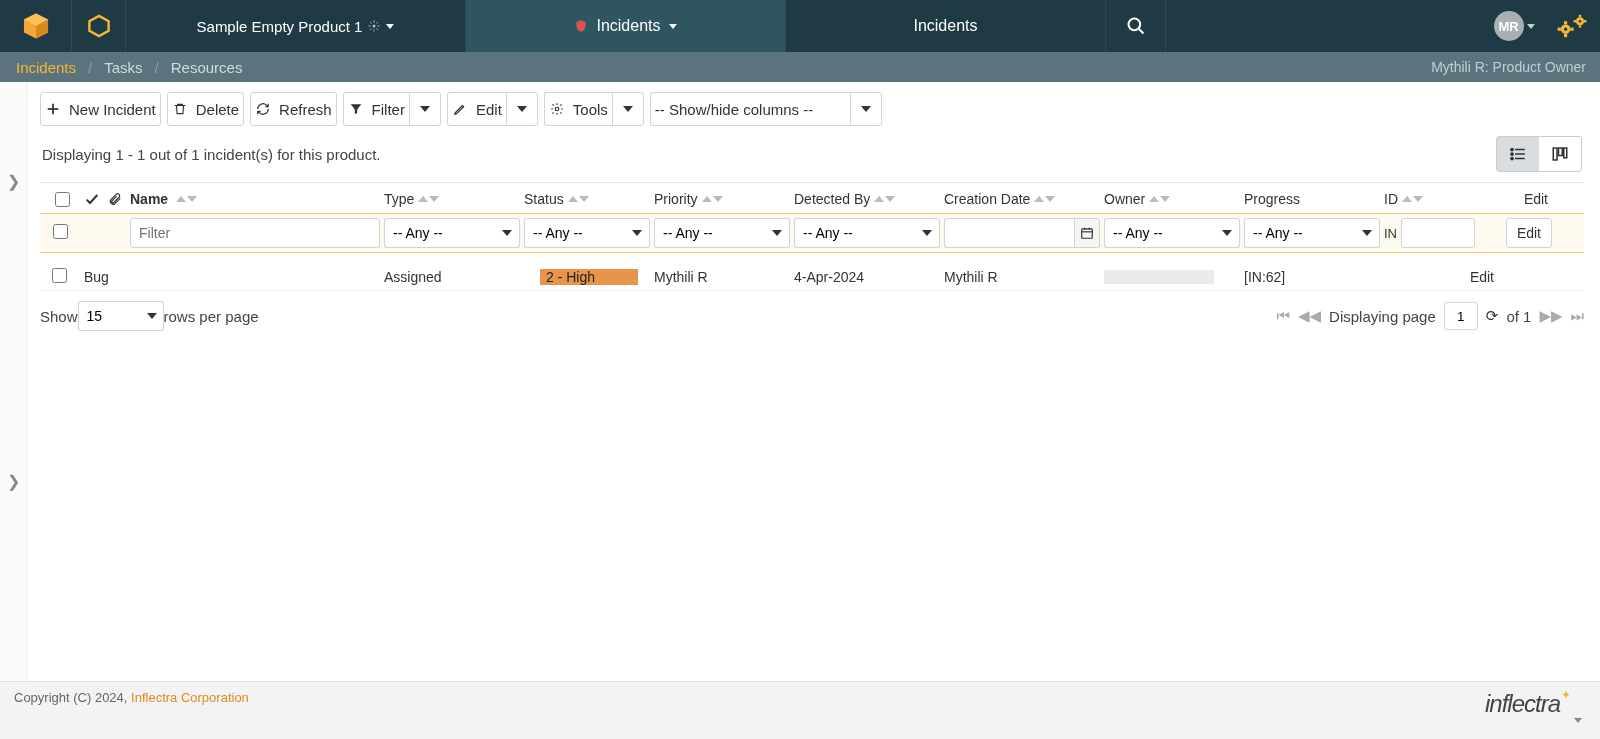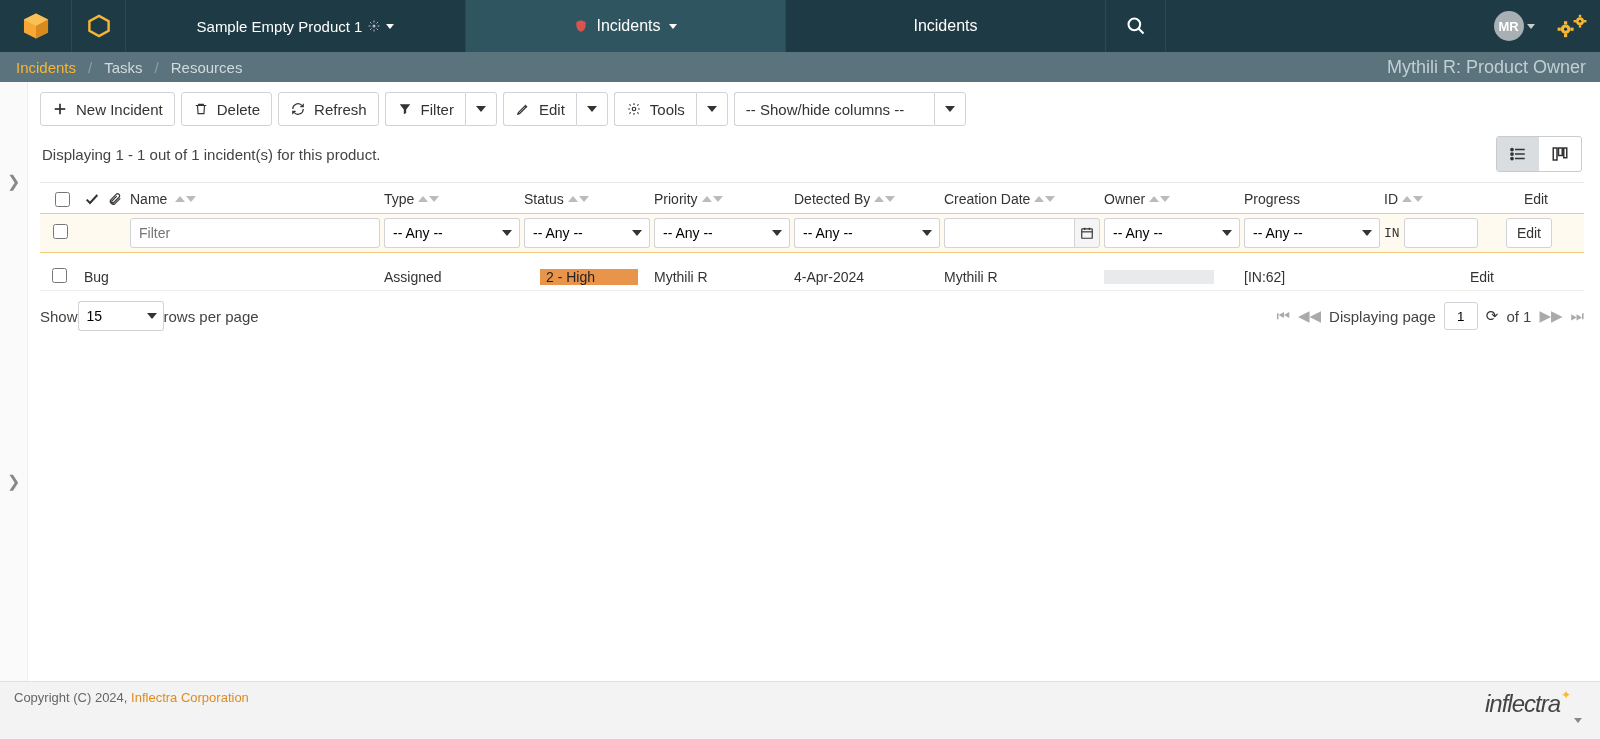--- a/index.html
+++ b/index.html
@@ -19,66 +19,66 @@
 .topnav .user { width: 60px; display: flex; align-items: center; justify-content: center; }
 .topnav .gears { width: 56px; display: flex; align-items: center; justify-content: center; }
 .avatar { width: 30px; height: 30px; border-radius: 50%; background: #a8b0b3; color: #fff; display: flex; align-items: center; justify-content: center; font-weight: 600; font-size: 13px; }
 .caret-down { display:inline-block; width:0; height:0; border-left:4px solid transparent; border-right:4px solid transparent; border-top:5px solid currentColor; vertical-align: middle; }
 
 
 .tabs-row { display: flex; align-items: center; background: #5a737c; height: 30px; padding: 0 10px 0 10px; color: #d0dbdf; font-size: 15px; }
 .tabs-row .tab { padding: 0 6px; cursor: pointer; }
 .tabs-row .tab.active { color: #f7b733; }
 .tabs-row .sep { color: #8aa0a8; padding: 0 6px; }
-.tabs-row .right { margin-left: auto; color: #c0cfd4; font-size: 18px; padding-right: 4px; }
+.tabs-row .right { margin-left: auto; color: #c0cfd4; font-size: 14px; padding-right: 4px; }
 
 
 .content { position: relative; padding: 10px 16px 0 40px; height: calc(100vh - 46px - 30px - 58px); overflow: auto; }
 .side-handle { position: absolute; left: 0; top: 0; bottom: 0; width: 28px; background: #fafafa; border-right: 1px solid #eee; }
 .side-chevron { position: absolute; left: 7px; color: #888; font-size: 16px; }
 .side-chevron.c1 { top: 90px; }
 .side-chevron.c2 { top: 390px; }
 
 
 .toolbar { display: flex; gap: 6px; align-items: center; flex-wrap: wrap; margin-bottom: 10px; }
-.btn { display: inline-flex; align-items: center; gap: 8px; border: 1px solid #d0d4d8; background: #fff; padding: 6px 11px; border-radius: 3px; font-size: 15px; color: #333; cursor: pointer; height: 34px; }
+.btn { display: inline-flex; align-items: center; gap: 8px; border: 1px solid #d0d4d8; background: #fff; padding: 6px 4px; border-radius: 3px; font-size: 15px; color: #333; cursor: pointer; height: 34px; }
 .btn-group { display: inline-flex; }
 .btn-group .btn:first-child { border-top-right-radius: 0; border-bottom-right-radius: 0; border-right: none; }
 .btn-group .btn.drop { border-top-left-radius: 0; border-bottom-left-radius: 0; padding: 6px 10px; }
 .btn .icon { width: 16px; height: 16px; display: inline-flex; align-items: center; justify-content: center; }
 
 
 .summary-row { display: flex; align-items: center; margin: 6px 2px 10px; font-size: 15px; color: #444; }
 .summary-row b { font-weight: 400; }
 .view-toggle { margin-left: auto; display: inline-flex; border: 1px solid #c8ccd0; border-radius: 3px; overflow: hidden; }
 .view-toggle .vt { width: 42px; height: 34px; display: flex; align-items: center; justify-content: center; cursor: pointer; }
 .view-toggle .vt.active { background: #d9dde0; }
 
 
 .grid { border-top: 1px solid #e6e6e6; }
 .ghead, .gfilter, .grow { display: grid; grid-template-columns: 44px 300px 140px 130px 140px 150px 160px 140px 140px 116px 56px; align-items: center; }
 .ghead { padding: 8px 0 6px; font-size: 14px; color: #333; }
 .ghead .col { display: flex; align-items: center; gap: 4px; font-weight: 400; }
-.ghead .col.namecol { display: flex; gap: 8px; }
+.ghead .col.namecol { display: flex; gap: 8px; font-weight: bold; }
 .sort-arrows { display:inline-flex; gap:1px; }
 .sort-arrows .up, .sort-arrows .dn { width:0;height:0;border-left:5px solid transparent;border-right:5px solid transparent; }
 .sort-arrows .up { border-bottom:6px solid #bbb; }
 .sort-arrows .dn { border-top:6px solid #bbb; }
 .ghead .rightcol { justify-content: flex-end; padding-right: 8px; }
 .gfilter { padding: 2px 0; border-top: 1px solid #f3c97a; border-bottom: 1px solid #f3c97a; background: #fffaf0; }
 .gfilter .fcell { padding: 2px 4px 2px 0; }
 .inp { width: 100%; height: 30px; border: 1px solid #d0d4d8; border-radius: 3px; padding: 0 8px; font-size: 14px; background: #fff; }
 .sel-wrap { display: flex; width: 100%; }
 .sel-wrap .inp { border-top-right-radius:0; border-bottom-right-radius:0; border-right:none; }
 .sel-wrap .ddbtn { width: 32px; height: 30px; border: 1px solid #d0d4d8; border-left: none; border-top-right-radius:3px; border-bottom-right-radius:3px; background: #fff; display:flex; align-items:center; justify-content:center; cursor:pointer; }
 .date-wrap { display:flex; width:100%; }
 .date-wrap .inp { border-top-right-radius:0; border-bottom-right-radius:0; border-right:none; }
 .date-wrap .calbtn { width:32px; height:30px; border:1px solid #d0d4d8; border-top-right-radius:3px; border-bottom-right-radius:3px; background:#f5f5f5; display:flex; align-items:center; justify-content:center; cursor:pointer; }
 .id-wrap { display:flex; align-items:center; gap:4px; }
-.id-wrap .pre { font-size:13px; color:#333; font-weight:500;font-family:Liberation Mono, monospace; }
+.id-wrap .pre { font-size:13px; color:#333; font-weight:500; }
 .grow { height: 38px; border-bottom: 1px solid #eee; font-size:14px; }
 .grow .cell { padding-right: 6px; }
 .grow .namecell { display:flex; align-items:center; gap:10px; }
 .namecell a { color: #555; text-decoration: underline; }
 .shield-mini { width:14px; height:14px; }
 .priority-high { background: #e8954b; height: 100%; display:flex; align-items:center; padding-left:6px; color:#222; }
 .progress-bar-empty { width: 110px; height: 14px; background: #e8eaec; }
 .edit-link { color:#333; cursor:pointer; text-align:right; padding-right:10px; }
 input[type=checkbox] { width:15px; height:15px; }
 

